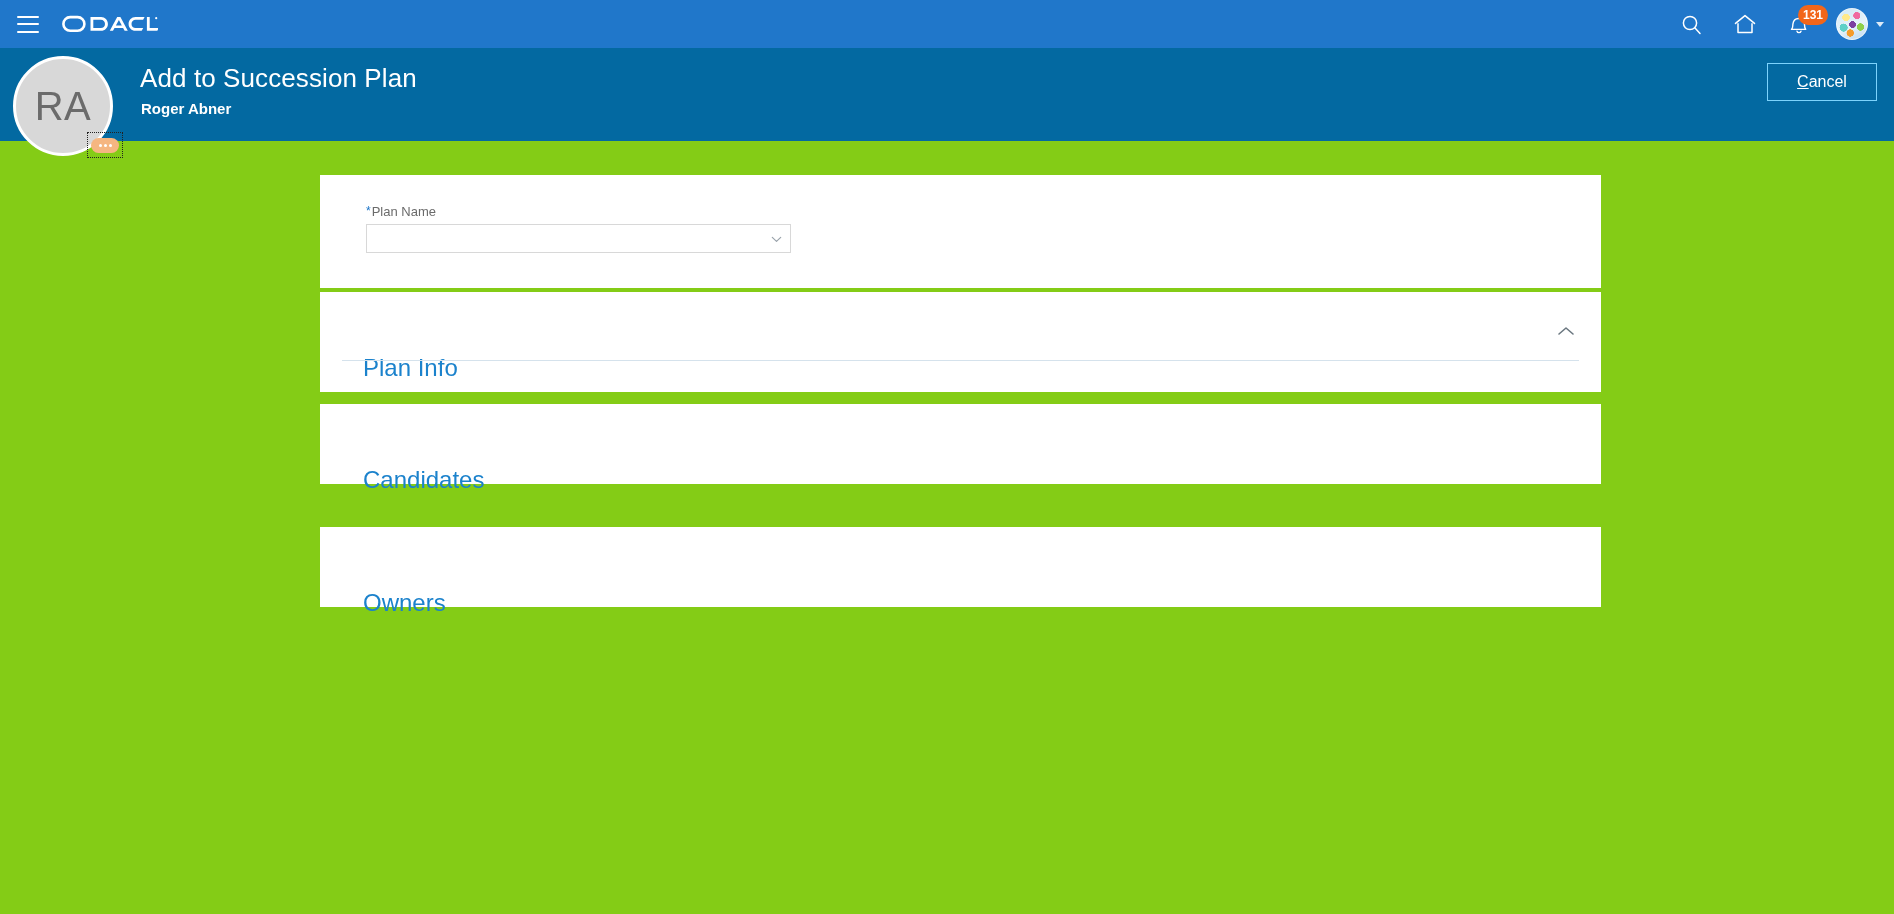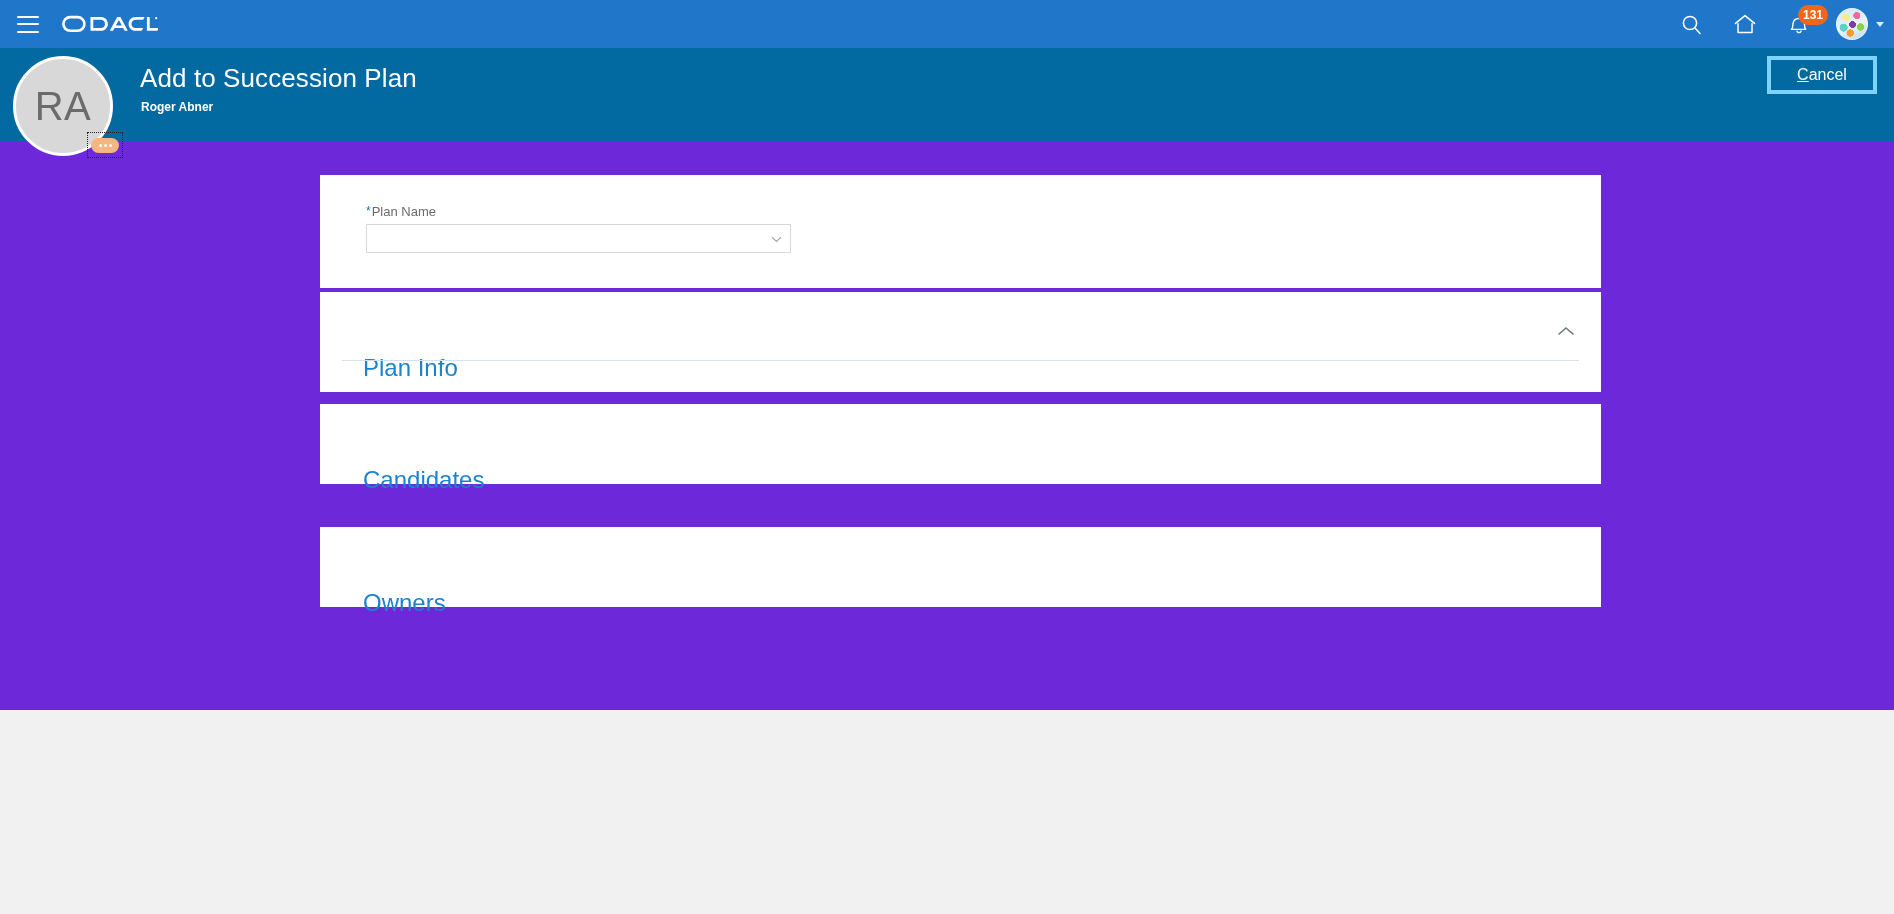--- a/index.html
+++ b/index.html
@@ -89,27 +89,27 @@
     background: #0369a1;
   }
   .ph-title {
     position: absolute; left: 140px; top: 15px;
     color: #ffffff; font-size: 26px; font-weight: normal;
     letter-spacing: 0.1px;
     white-space: nowrap;
   }
   .ph-subtitle {
     position: absolute; left: 141px; top: 52px;
-    color: #ffffff; font-size: 12px; font-weight: bold;
+    color: #ffffff; font-size: 15px; font-weight: bold;
     white-space: nowrap;
   }
   .cancel-btn {
-    position: absolute; right: 17px; top: 8px;
+    position: absolute; right: 17px; top: 15px;
     width: 110px; height: 38px;
-    border: 4px solid #7dd3fc;
+    border: 1px solid #7dd3fc;
     background: transparent;
     color: #ffffff;
     font-size: 16px;
     font-family: "Liberation Sans", sans-serif;
     cursor: pointer;
     display: flex; align-items: center; justify-content: center;
   }
   .cancel-btn u { text-decoration: underline; }
 
   
@@ -146,22 +146,22 @@
     gap: 2px;
   }
   .avatar-more-pill i {
     width: 3px; height: 3px; border-radius: 50%;
     background: #ffffff; display: block;
   }
 
   
   .content {
     position: absolute; top: 141px; left: 0;
-    width: 1894px; height: 569px;
-    background: #6d28d9;
+    width: 1894px; height: 773px;
+    background: #84cc16;
   }
 
   .card {
     position: absolute;
     left: 320px; width: 1281px;
     background: #ffffff;
   }
   .card-plan   { top: 34px;  height: 113px; }
   .card-info   { top: 151px; height: 100px; }
   .card-cand   { top: 263px; height: 80px; }

